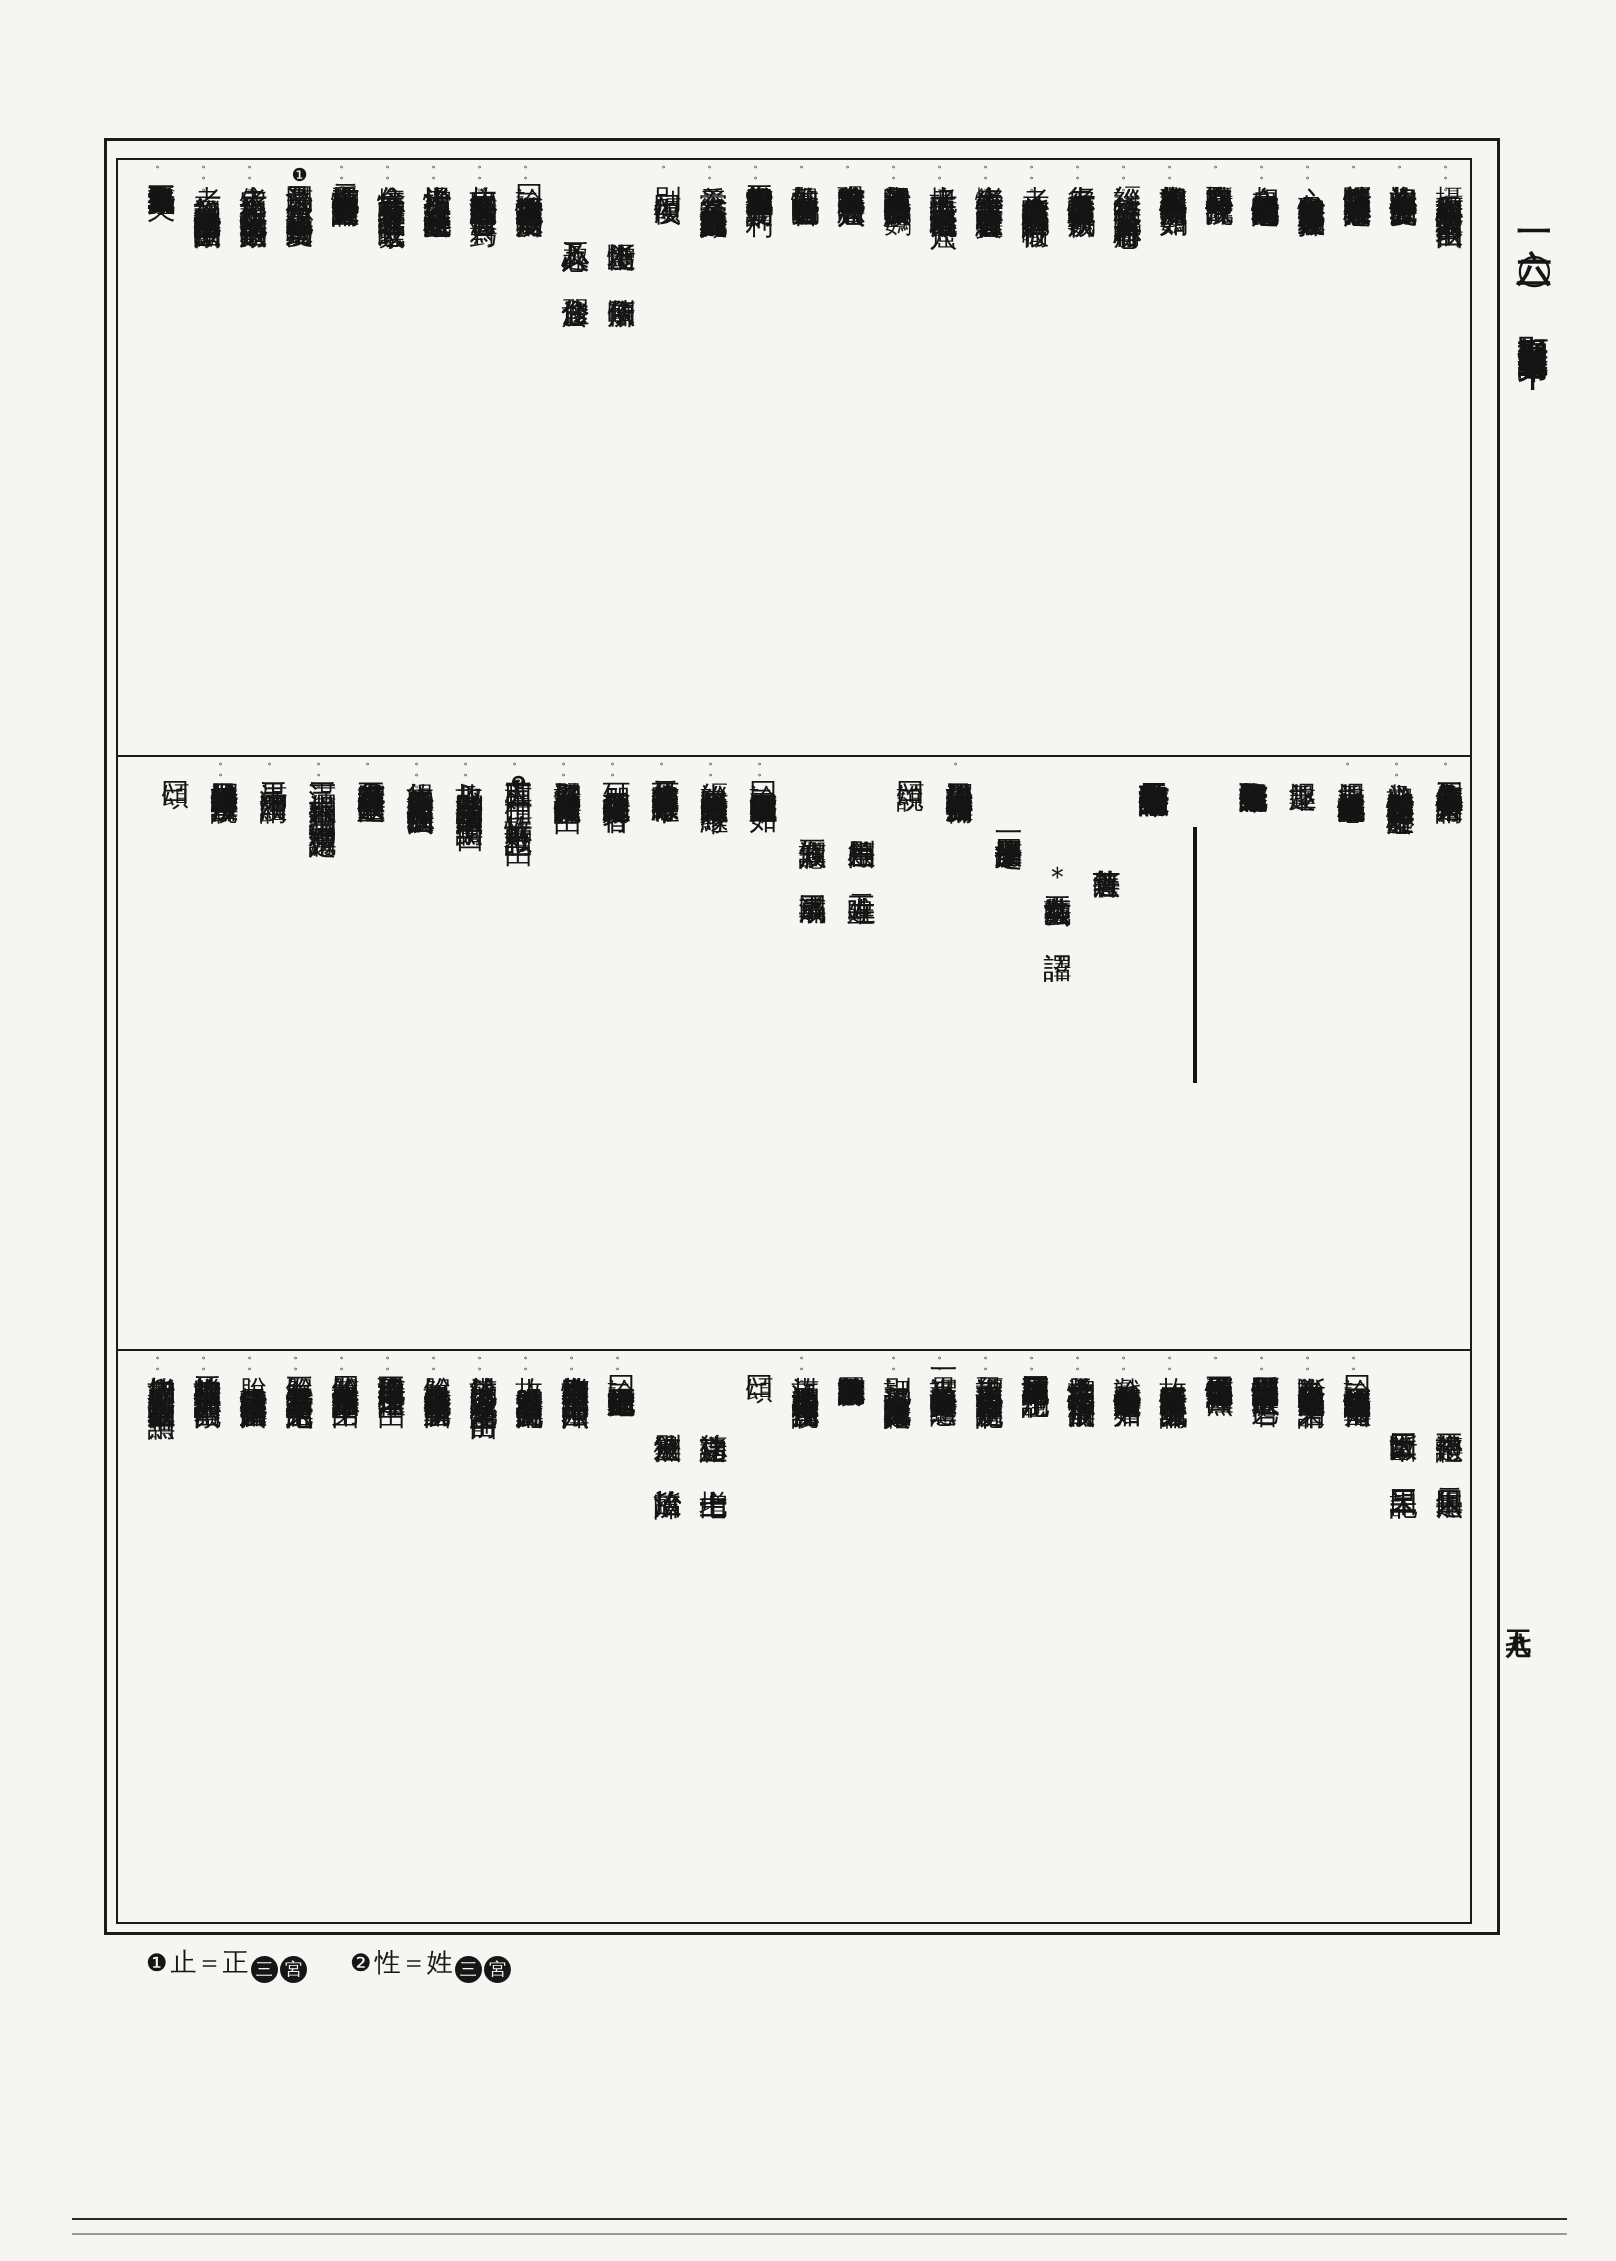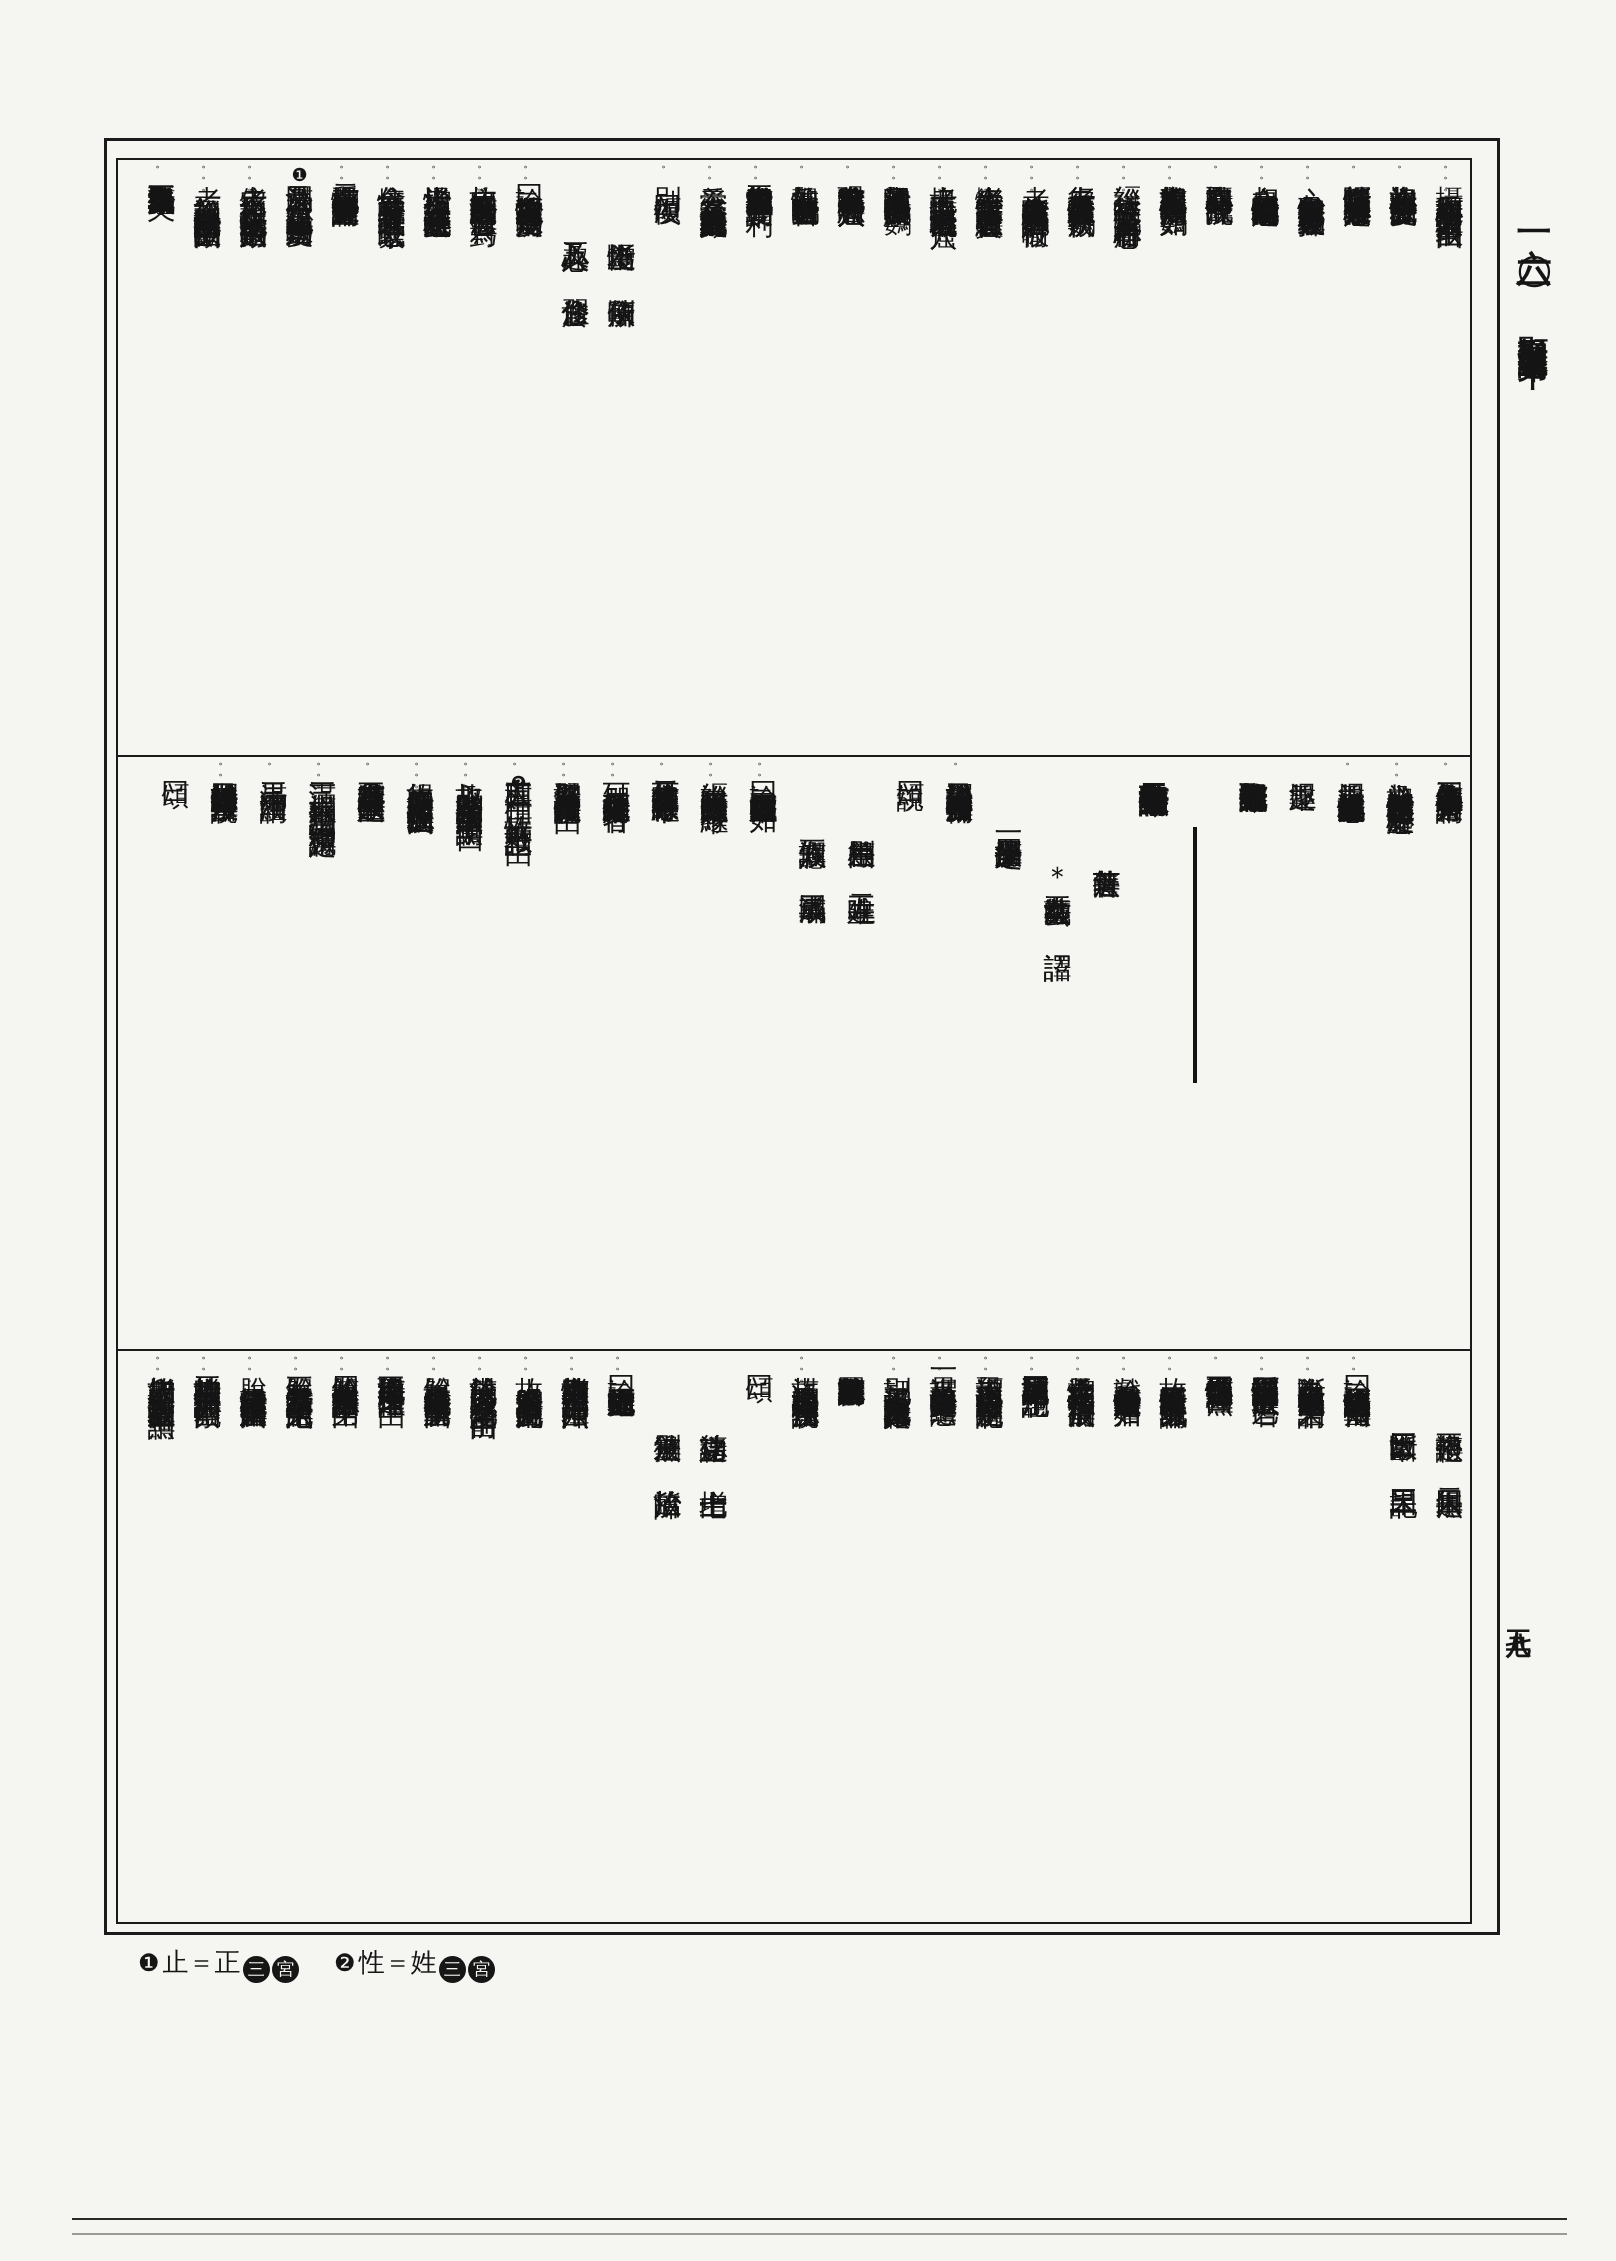--- a/index.html
+++ b/index.html
@@ -57,21 +57,21 @@
   #page-number {
     position:absolute; left:1502px; top:1610px;
     writing-mode:vertical-rl; text-orientation:upright;
     font-size:25px; font-weight:bold; letter-spacing:1.5px;
   }
   
   #footnotes {
     position:absolute; left:138px; top:1945px; font-size:26px;
     white-space:nowrap;
   }
-  .fnitem { margin-right:35px; }
+  .fnitem { margin-right:35px;margin-left:8px; }
   .fnitem .m { font-size:24px; margin-right:3px; }
   .siglum {
     display:inline-block; width:27px; height:27px; border-radius:50%;
     background:#161616; color:#f5f5f2; font-size:17.3px; line-height:27px;
     text-align:center; vertical-align:-3.8px; margin-left:2.3px;
   }
   
   .scanline { position:absolute; background:#2a2a2a; }
   #scanline1 { left:72px; top:2218px; width:1495px; height:2.3px; }
   #scanline2 { left:72px; top:2233px; width:1495px; height:1.5px; background:#9a9a96; }

